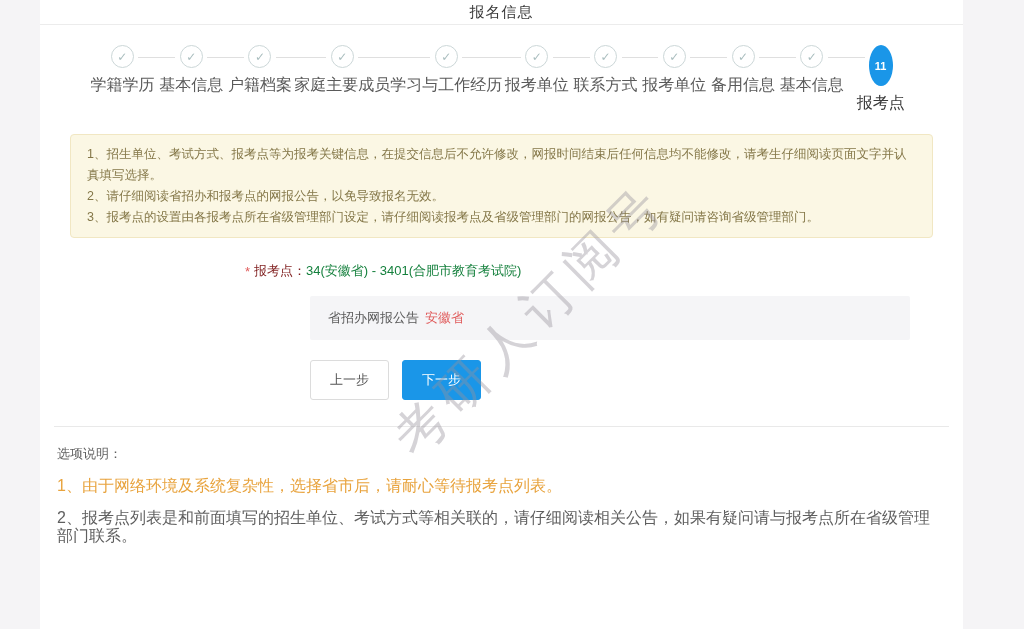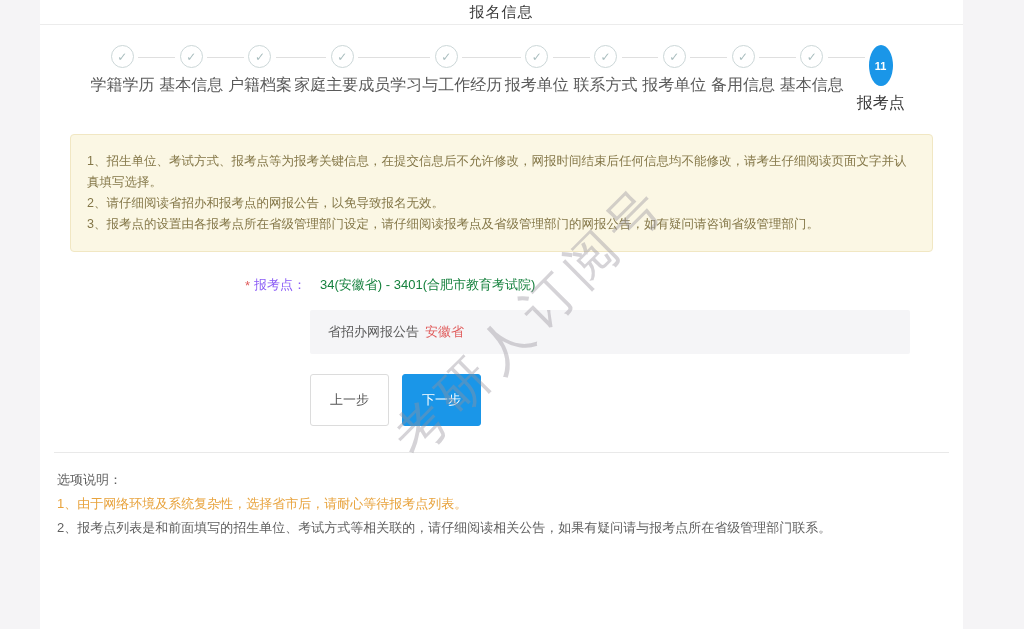--- a/index.html
+++ b/index.html
@@ -46,58 +46,58 @@
     content: ""; position: absolute; top: 12px; height: 1px; background: #dfdfdf; z-index: 1;
   }
   .step::before { left: 0; right: calc(50% + 16px); }
   .step::after { left: calc(50% + 16px); right: 0; }
   .step:first-child::before, .step:last-child::after { display: none; }
 
   
   .notice {
     margin: 20px 30px 0 30px;
     background: #fbf7e4; border: 1px solid #f1e7c3; border-radius: 4px;
-    padding: 16px 16px;
+    padding: 9px 16px;
     font-size: 12.5px; line-height: 21px; color: #847748;
   }
 
   
   .field-row { margin: 24px 0 0 205px; font-size: 13px; color: #555; display: flex; align-items: center; }
   .field-row .req { color: #e05c5c; margin-right: 4px; }
-  .field-row .flabel { color: #8b5cf6; margin-right: 14px; }
+  .field-row .flabel { color: #7f1d1d; }
   .field-row .fvalue { color: #15803d; }
 
   
   .card {
     margin: 16px 0 0 270px; width: 600px;
     background: #f5f5f7; border-radius: 2px;
     padding: 13px 18px;
   }
   .card .line1 { font-size: 13px; color: #5a5a5a; }
   .card .org { color: #e05c5c; margin-left: 6px; }
   .card .line2 { margin-top: 15px; display: flex; align-items: center; justify-content: space-between; }
   .card .link { font-size: 13px; color: #4f9ee8; text-decoration: none; cursor: pointer; }
   .card .date { font-size: 12px; color: #a9a9af; }
 
   
   .btn-row { margin: 20px 0 0 270px; display: flex; }
   .btn {
-    font-size: 13px; border-radius: 3px; padding: 16px 19px; cursor: pointer;
+    font-size: 13px; border-radius: 3px; padding: 10px 19px; cursor: pointer;
     font-family: inherit;
   }
   .btn-default { background: #ffffff; border: 1px solid #dcdcdc; color: #555; }
   .btn-primary { background: #1a96e8; border: 1px solid #1a96e8; color: #ffffff; margin-left: 13px; }
 
   
   .divider { margin: 26px 14px 0 14px; border-top: 1px solid #e9e9e9; }
 
   
   .options { padding: 18px 20px 0 17px; }
   .options .opt-title { font-size: 13px; color: #5f5f5f; }
-  .options .opt-item { margin-top: 6px; font-size: 13px; color: #5f5f5f; line-height: 18px; }
+  .options .opt-item { margin-top: 14px; font-size: 16px; color: #5f5f5f; line-height: 18px; }
   .options .opt-item.warn { color: #e8a33d; }
 
   
   .watermark {
     position: absolute; left: 490px; top: 320px;
     transform: translate(-50%, -50%) rotate(-45deg);
     font-size: 52px; letter-spacing: 8px; white-space: nowrap;
     color: rgba(150, 145, 155, 0.40);
     z-index: 3; pointer-events: none;
   }

